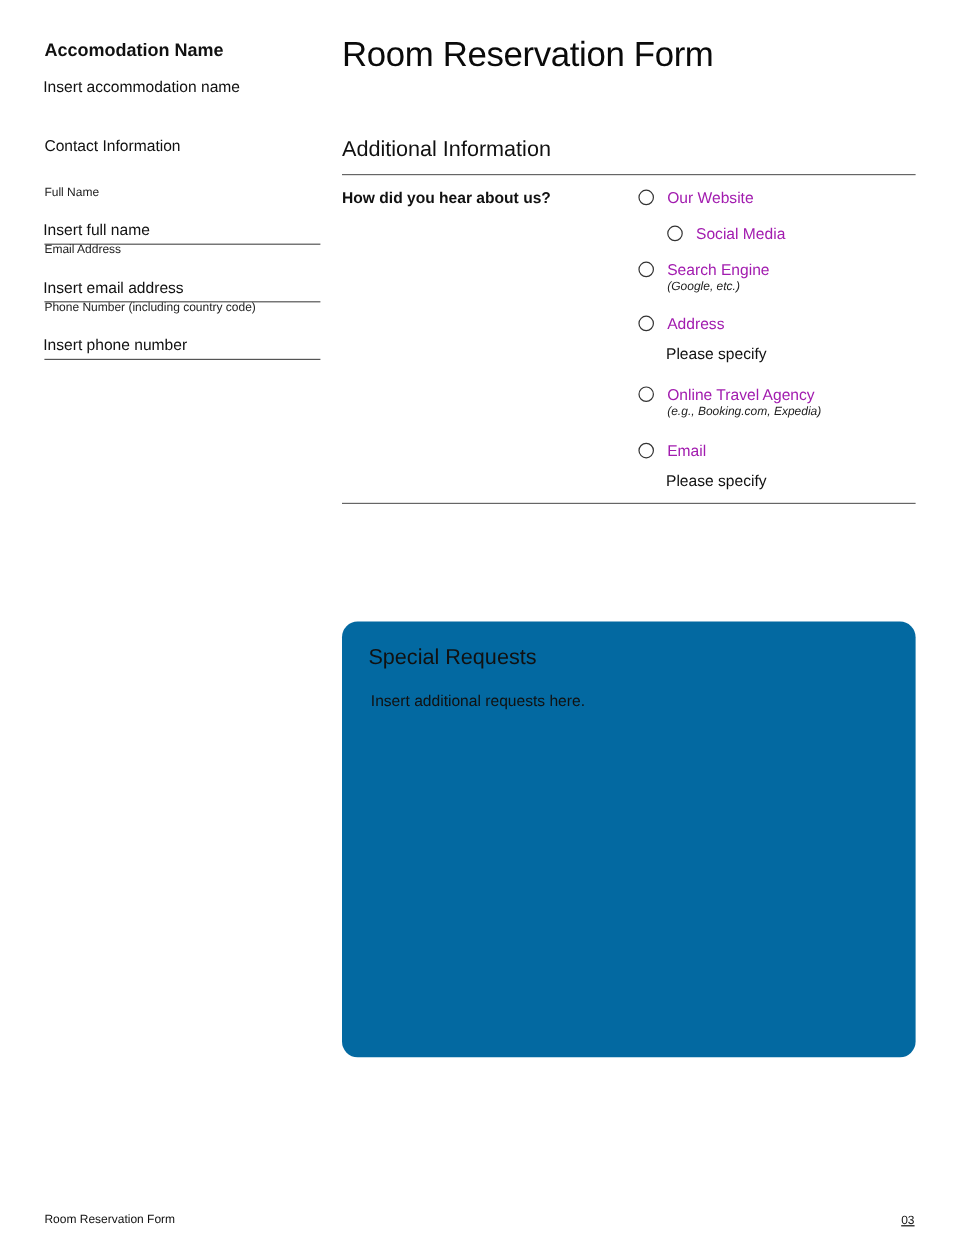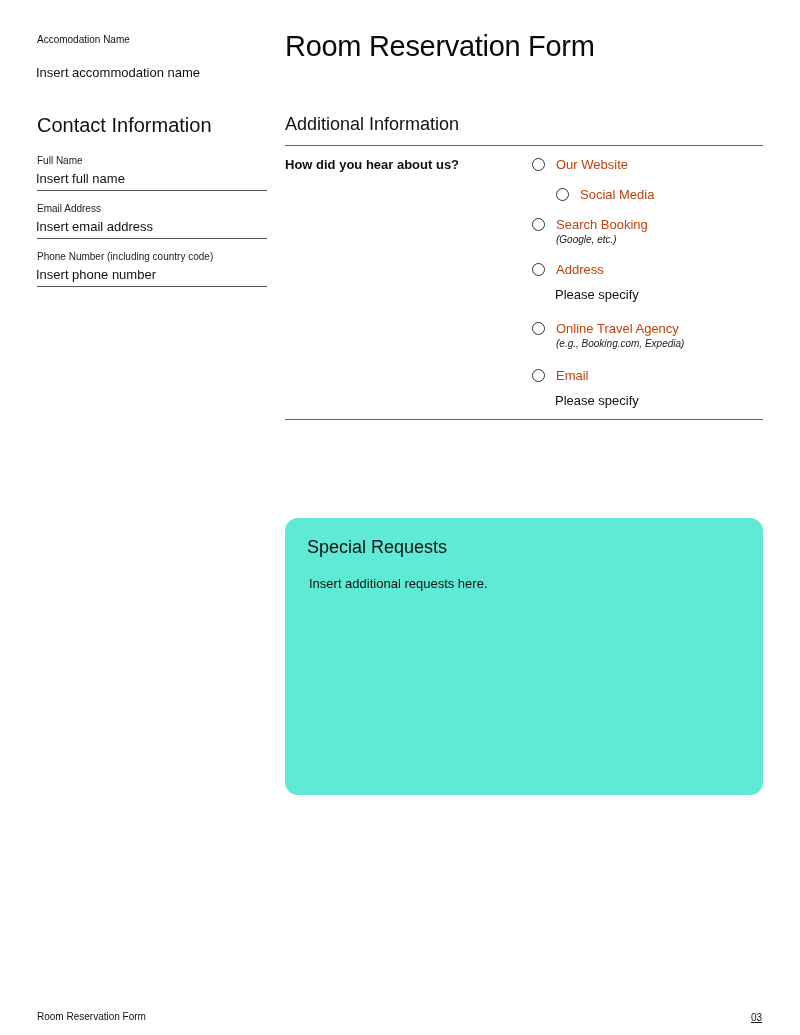--- a/index.html
+++ b/index.html
@@ -1,57 +1,57 @@
 <!DOCTYPE html>
 <html><head>
   <meta charset="utf-8">
   <style>
     * { box-sizing: border-box; margin: 0; padding: 0; }
     html, body { width: 800px; height: 1035px; background: #ffffff; }
     body { position: relative; font-family: "Liberation Sans", sans-serif; color: #111; overflow: hidden; }
     .abs { position: absolute; }
 
     
-    .acc-title { left: 37px; top: 34px; font-size: 10px; font-weight: 400; color: #111; }
+    .acc-title { left: 37px; top: 34px; font-size: 15px; font-weight: 700; color: #111; }
     .acc-value { left: 36px; top: 65px; font-size: 13px; color: #111; }
-    .contact-title { left: 37px; top: 114px; font-size: 20px; color: #111; }
+    .contact-title { left: 37px; top: 114px; font-size: 13px; color: #111; }
 
     .field { left: 37px; width: 230px; border-bottom: 1px solid #555; }
     .field .flabel { font-size: 10px; color: #222; display: block; }
-    .field .fvalue { font-size: 13px; color: #111; display: block; margin-top: 5px; margin-left: -1px; padding-bottom: 4px; }
+    .field .fvalue { font-size: 13px; color: #111; display: block; margin-top: 18px; margin-left: -1px; padding-bottom: 4px; }
     .f1 { top: 155px; }
     .f2 { top: 203px; }
     .f3 { top: 251px; }
 
     
     .main-title { left: 285px; top: 30px; font-size: 29px; font-weight: 400; letter-spacing: -0.3px; color: #0a0a0a; }
     .addinfo-title { left: 285px; top: 114px; font-size: 18px; color: #111; }
     .rule { left: 285px; width: 478px; height: 1px; background: #666; }
     .rule1 { top: 145px; }
     .rule2 { top: 419px; }
     .question { left: 285px; top: 157px; font-size: 13px; font-weight: 700; color: #111; }
 
     .opt { left: 532px; display: flex; align-items: flex-start; }
     .radio { width: 13px; height: 13px; border: 1px solid #333; border-radius: 50%; margin-top: 1px; flex: none; cursor: pointer; }
     .opt-text { margin-left: 11px; }
-    .opt-label { font-size: 13px; color: #c2410c; display: block; line-height: 16px; }
+    .opt-label { font-size: 13px; color: #a21caf; display: block; line-height: 16px; }
     .opt-sub { font-size: 10px; font-style: italic; color: #222; display: block; margin-top: 1px; }
     .specify { left: 555px; font-size: 13px; color: #111; }
 
     .o1 { top: 157px; }
     .o2 { top: 187px; margin-left: 24px; }
     .o3 { top: 217px; }
     .o4 { top: 262px; }
     .s4 { top: 287px; }
     .o5 { top: 321px; }
     .o6 { top: 368px; }
     .s6 { top: 393px; }
 
     
-    .sr-box { left: 285px; top: 518px; width: 478px; height: 277px; background: #5eead4; border-radius: 13px; }
+    .sr-box { left: 285px; top: 518px; width: 478px; height: 363px; background: #0369a1; border-radius: 13px; }
     .sr-title { position: absolute; left: 22px; top: 19px; font-size: 18px; color: #111; }
     .sr-text { position: absolute; left: 24px; top: 58px; font-size: 13px; color: #111; width: 430px; }
 
     
     .footer-left { left: 37px; top: 1011px; font-size: 10px; color: #111; }
     .footer-right { left: 751px; top: 1012px; font-size: 10px; color: #111; text-decoration: underline; }
   </style>
 </head>
 <body>
 
@@ -86,21 +86,21 @@
 </div>
 <div class="abs opt o2">
   <span class="radio"></span>
   <span class="opt-text">
       <span class="opt-label">Social Media</span>
     </span>
 </div>
 <div class="abs opt o3">
   <span class="radio"></span>
   <span class="opt-text">
-    <span class="opt-label">Search Booking</span>
+    <span class="opt-label">Search Engine</span>
     <span class="opt-sub">(Google, etc.)</span>
   </span>
 </div>
 <div class="abs opt o4">
   <span class="radio"></span>
   <span class="opt-text">
       <span class="opt-label">Address</span>
     </span>
 </div>
 <div class="abs specify s4">Please specify</div>

